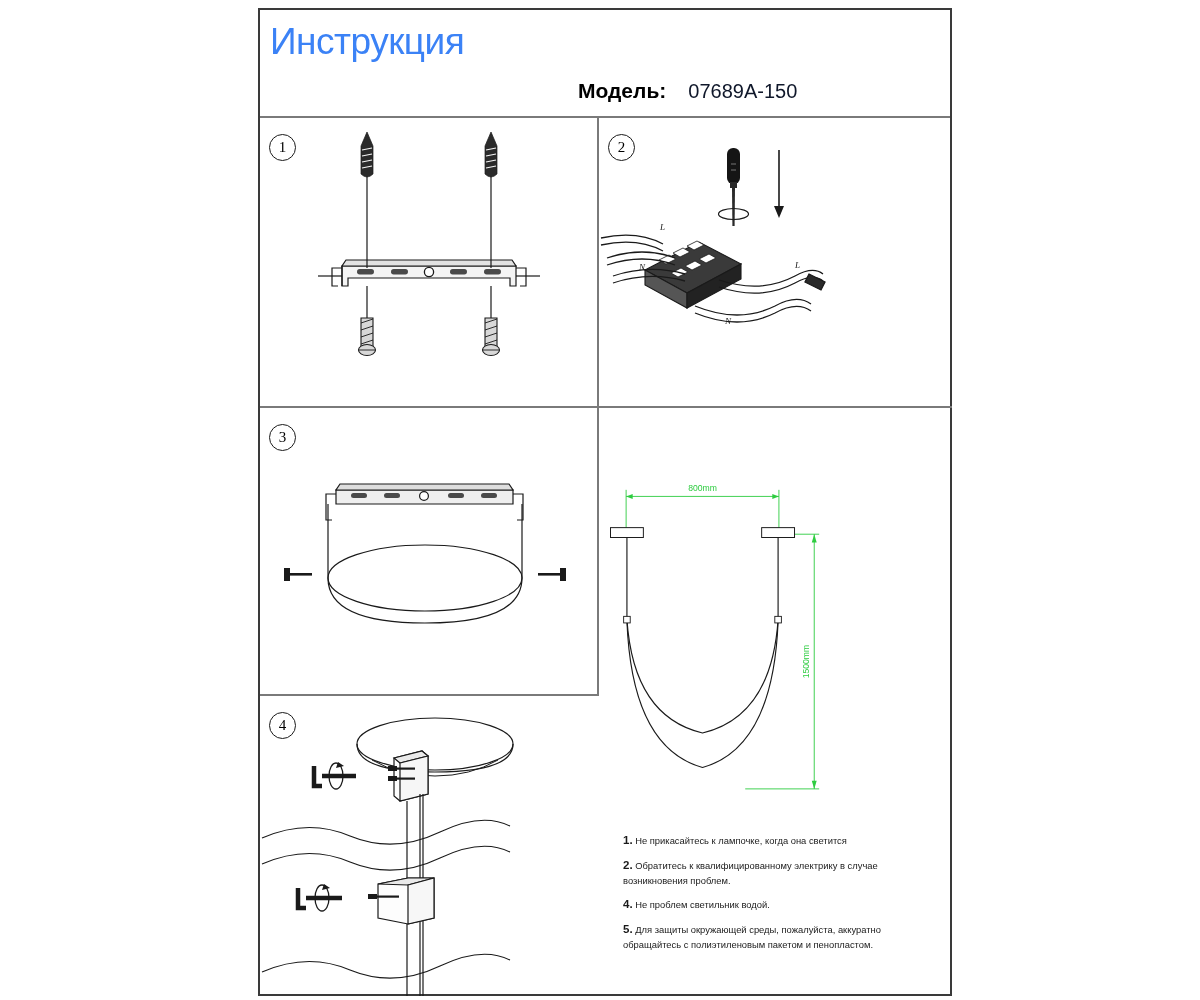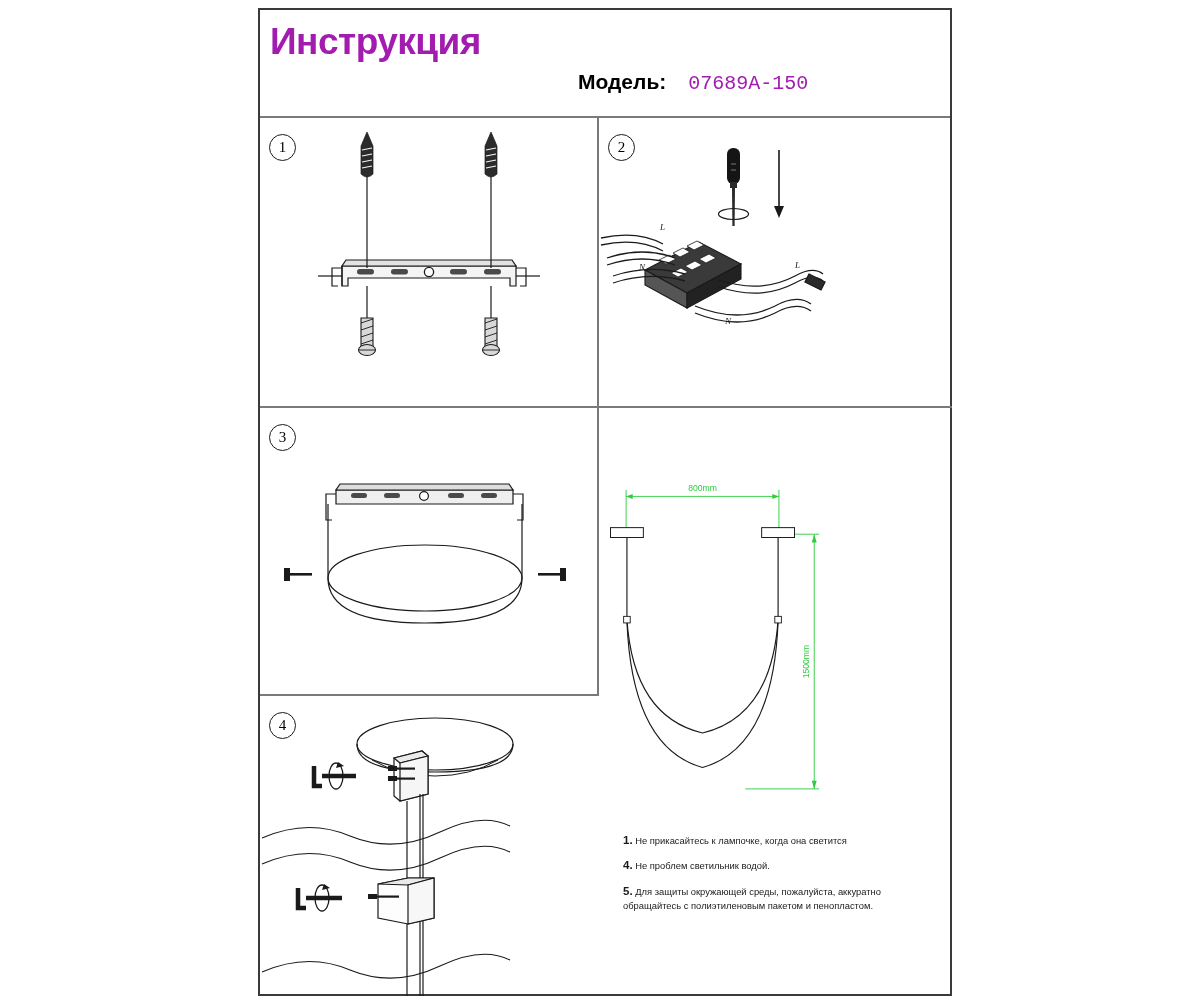--- a/index.html
+++ b/index.html
@@ -10,24 +10,24 @@
   }
   #sheet{
     position:absolute;left:258px;top:8px;
     width:694px;height:988px;
     border:2px solid #3a3a3a;
     box-sizing:border-box;
     background:#fff;
   }
   
   #header{position:absolute;left:0;top:0;width:100%;height:108px;border-bottom:2px solid #7a7a7a;box-sizing:border-box;}
-  #title{position:absolute;left:10px;top:11px;font-size:37px;font-weight:bold;color:#a21caf;letter-spacing:-0.5px;}
-  #model-row{position:absolute;left:318px;top:60px;display:flex;align-items:baseline;gap:22px;}
+  #title{position:absolute;left:10px;top:11px;font-size:37px;font-weight:normal;color:#3b82f6;letter-spacing:-0.5px;}
+  #model-row{position:absolute;left:318px;top:69px;display:flex;align-items:baseline;gap:22px;}
   #model-label{font-size:21px;font-weight:bold;color:#000;}
-  #model-value{font-size:20px;color:#a21caf;font-family:Liberation Mono, monospace;}
+  #model-value{font-size:20px;color:#0f172a;}
 
   
   .vline{position:absolute;width:2px;background:#7a7a7a;}
   .hline{position:absolute;height:2px;background:#7a7a7a;}
 
   
   .panel{position:absolute;box-sizing:border-box;}
   .stepnum{
     position:absolute;width:25px;height:25px;border:1.6px solid #1a1a1a;border-radius:50%;
     display:flex;align-items:center;justify-content:center;
@@ -303,20 +303,24 @@
       </g>
     </svg>
   </div>
 
   <div id="notes">
     <div class="note">
       <b>1.</b>
       <span>Не прикасайтесь к лампочке, когда она светится</span>
     </div>
     <div class="note">
+      <b>2.</b>
+      <span>Обратитесь к квалифицированному электрику в случае возникновения проблем.</span>
+    </div>
+    <div class="note">
       <b>4.</b>
       <span>Не проблем светильник водой.</span>
     </div>
     <div class="note">
       <b>5.</b>
       <span>Для защиты окружающей среды, пожалуйста, аккуратно обращайтесь с полиэтиленовым пакетом и пенопластом.</span>
     </div>
   </div>
 
 </div>

